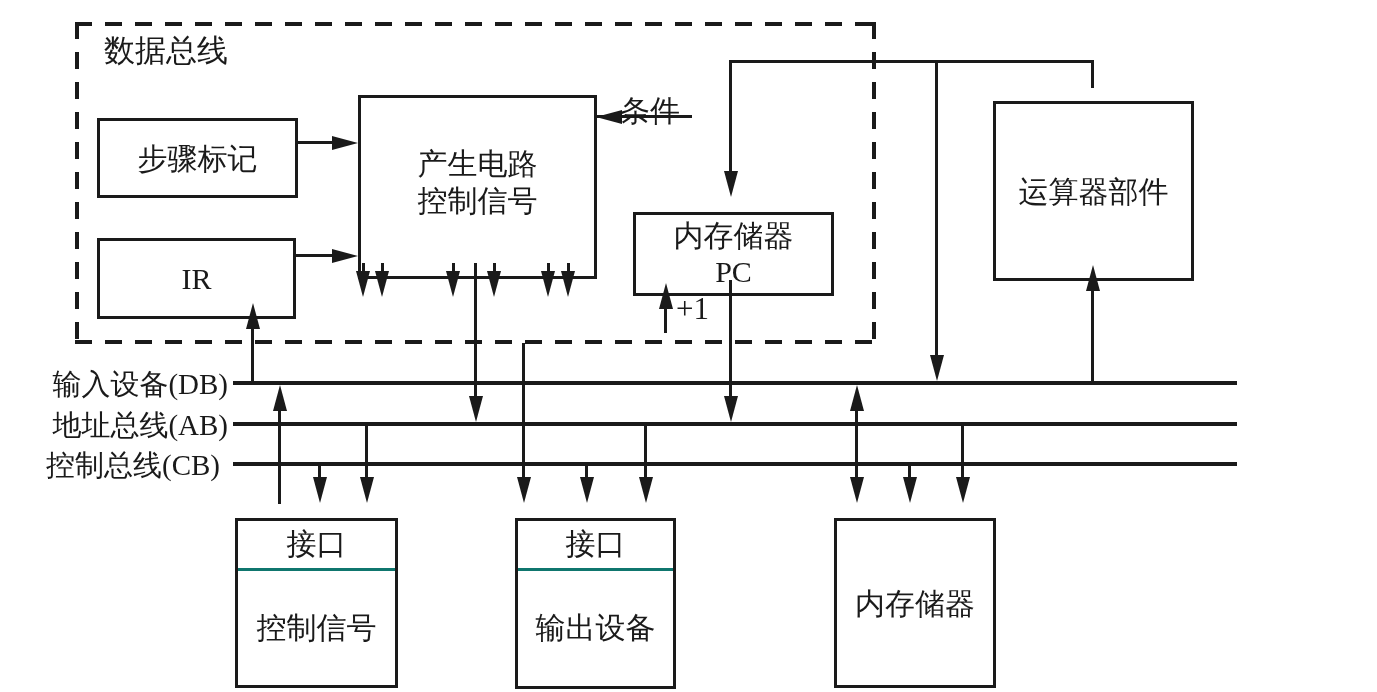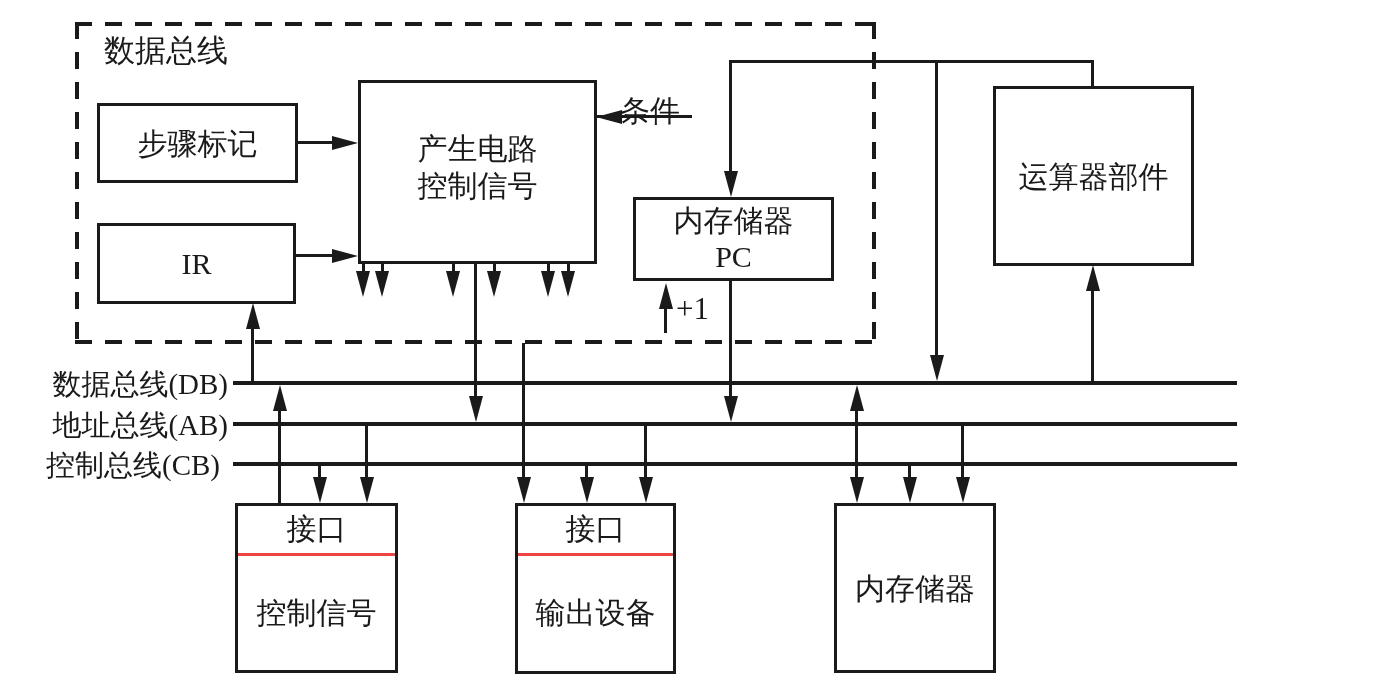--- a/index.html
+++ b/index.html
@@ -2,36 +2,36 @@
 <html><head>
 <meta charset="utf-8">
 <style>
   html,body{margin:0;padding:0;background:#ffffff;}
   .canvas{
     position:relative;width:1377px;height:692px;background:#ffffff;
     font-family:"Liberation Serif","DejaVu Serif",serif;color:#1a1a1a;overflow:hidden;
   }
   .box{
     position:absolute;border:3px solid #1a1a1a;background:#ffffff;box-sizing:border-box;
-    display:flex;flex-direction:column;align-items:center;justify-content:center;text-align:center;
+    display:flex;flex-direction:column;align-items:center;justify-content:center;text-align:center;margin-top:15px;
   }
   .lbl{font-size:30px;line-height:37px;white-space:nowrap;}
   .v{position:absolute;width:3px;background:#1a1a1a;}
   .h{position:absolute;height:3px;background:#1a1a1a;}
   .bus{position:absolute;height:4px;background:#1a1a1a;}
   .ar{position:absolute;width:0;height:0;border-style:solid;border-color:transparent;}
   .ar.up{border-width:0 7px 26px 7px;border-bottom-color:#1a1a1a;}
   .ar.down{border-width:26px 7px 0 7px;border-top-color:#1a1a1a;}
   .ar.left{border-width:7px 26px 7px 0;border-right-color:#1a1a1a;}
   .ar.right{border-width:7px 0 7px 26px;border-left-color:#1a1a1a;}
   .dash-h{position:absolute;height:4px;background:repeating-linear-gradient(90deg,#1a1a1a 0 17px,transparent 17px 30px);}
   .dash-v{position:absolute;width:4px;background:repeating-linear-gradient(180deg,#1a1a1a 0 17px,transparent 17px 30px);}
   .buslabel{position:absolute;font-size:29px;width:220px;text-align:right;white-space:nowrap;}
   .txt{position:absolute;font-size:30px;white-space:nowrap;}
-  .sect-top{width:100%;height:50px;border-bottom:3px solid #ef4444;display:flex;align-items:center;justify-content:center;font-size:30px;box-sizing:border-box;}
+  .sect-top{width:100%;height:50px;border-bottom:3px solid #0f766e;display:flex;align-items:center;justify-content:center;font-size:30px;box-sizing:border-box;}
   .sect-bottom{width:100%;flex:1;display:flex;align-items:center;justify-content:center;font-size:30px;}
 </style>
 </head>
 <body>
 
 <div class="canvas">
 
   <div class="dash-h" style="left:75px;top:22px;width:801px;"></div>
   <div class="dash-h" style="left:75px;top:340px;width:801px;"></div>
   <div class="dash-v" style="left:75px;top:22px;height:322px;"></div>
@@ -71,21 +71,21 @@
   </div>
 
   <div class="box" style="left:834px;top:503px;width:162px;height:170px;">
     <div class="lbl">内存储器</div>
   </div>
 
   <div class="bus" style="left:233px;top:381px;width:1004px;"></div>
   <div class="bus" style="left:233px;top:422px;width:1004px;"></div>
   <div class="bus" style="left:233px;top:462px;width:1004px;"></div>
 
-  <div class="buslabel" style="left:8px;top:365px;">数据总线(DB)</div>
+  <div class="buslabel" style="left:8px;top:365px;">输入设备(DB)</div>
   <div class="buslabel" style="left:8px;top:406px;">地址总线(AB)</div>
   <div class="buslabel" style="left:0;top:446px;">控制总线(CB)</div>
 
   <div class="h" style="left:297px;top:141px;width:37px;"></div>
   <div class="ar right" style="left:332px;top:136px;"></div>
 
   <div class="h" style="left:295px;top:254px;width:37px;"></div>
   <div class="ar right" style="left:332px;top:249px;"></div>
 
   <div class="h" style="left:596px;top:115px;width:96px;"></div>

